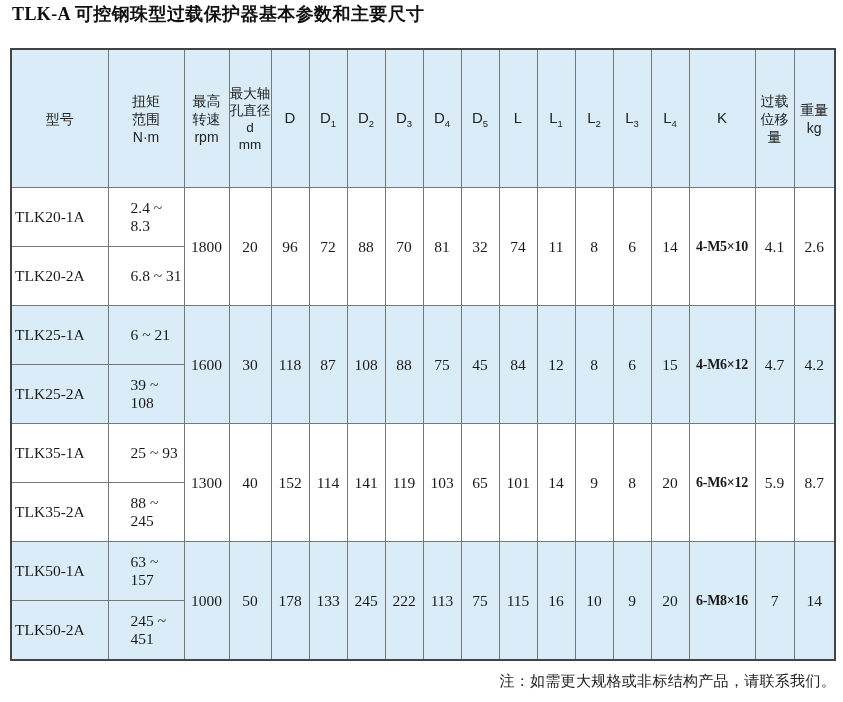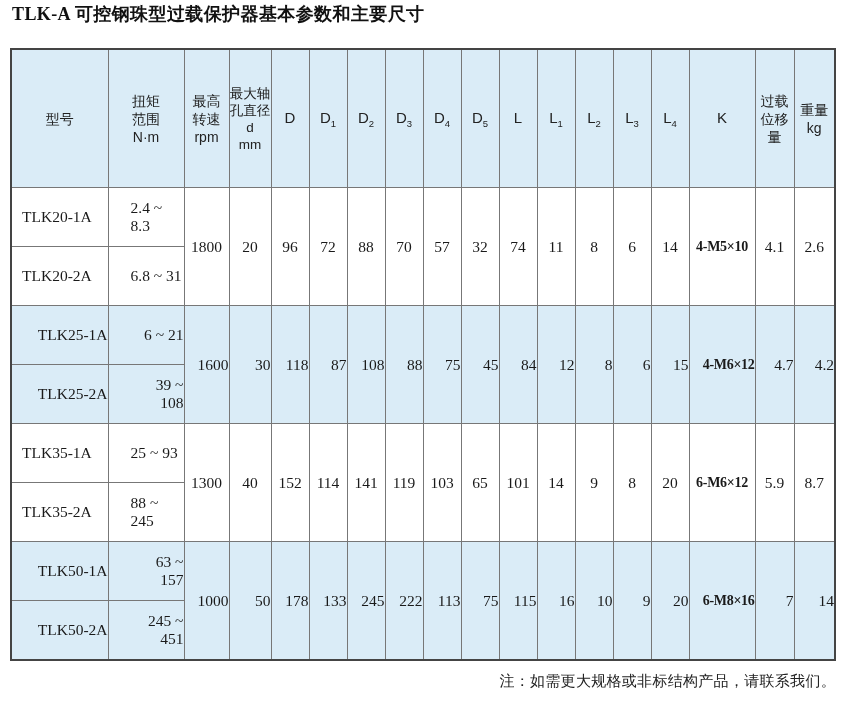--- a/index.html
+++ b/index.html
@@ -27,22 +27,22 @@
     font-family:"Liberation Sans","DejaVu Sans",sans-serif;
     font-weight:normal;font-size:14px;line-height:18px;height:137px;color:#222;
   }
   .spec thead th.dim{font-size:15px;}
   .spec thead th sub{font-size:9.5px;line-height:1;}
   .pre{white-space:pre-line;}
   .small{font-size:13.5px;line-height:17px;display:inline-block;}
   .spec tbody td{
     font-size:15.5px;height:58px;background:var(--band-white,#ffffff);color:#1a1a1a;
   }
-  .spec tbody tr.band-b td{background:var(--band-blue,#daecf7);text-align:right;}
-  .spec tbody td.model{text-align:left;padding-left:10px;}
+  .spec tbody tr.band-b td{background:var(--band-blue,#daecf7);}
+  .spec tbody td.model{text-align:left;padding-left:3px;}
   .spec tbody td.torque{text-align:left;padding-left:22px;}
   .spec tbody td.kcol{font-size:14px;letter-spacing:-0.3px;font-weight:bold;}
   .note{
     position:absolute;right:7px;top:672px;margin:0;
     font-size:15px;letter-spacing:0.3px;color:#222;
     font-family:Liberation Mono, monospace;
   }
 </style>
 </head>
 <body>
@@ -106,21 +106,21 @@
 
     <tr class="band-a">
       <td class="model">TLK20-1A</td>
       <td class="torque">2.4 ~ 8.3</td>
       <td rowspan="2">1800</td>
       <td rowspan="2">20</td>
       <td rowspan="2">96</td>
       <td rowspan="2">72</td>
       <td rowspan="2">88</td>
       <td rowspan="2">70</td>
-      <td rowspan="2">57</td>
+      <td rowspan="2">81</td>
       <td rowspan="2">32</td>
       <td rowspan="2">74</td>
       <td rowspan="2">11</td>
       <td rowspan="2">8</td>
       <td rowspan="2">6</td>
       <td rowspan="2">14</td>
       <td rowspan="2" class="kcol">4-M5×10</td>
       <td rowspan="2">4.1</td>
       <td rowspan="2">2.6</td>
     </tr>

